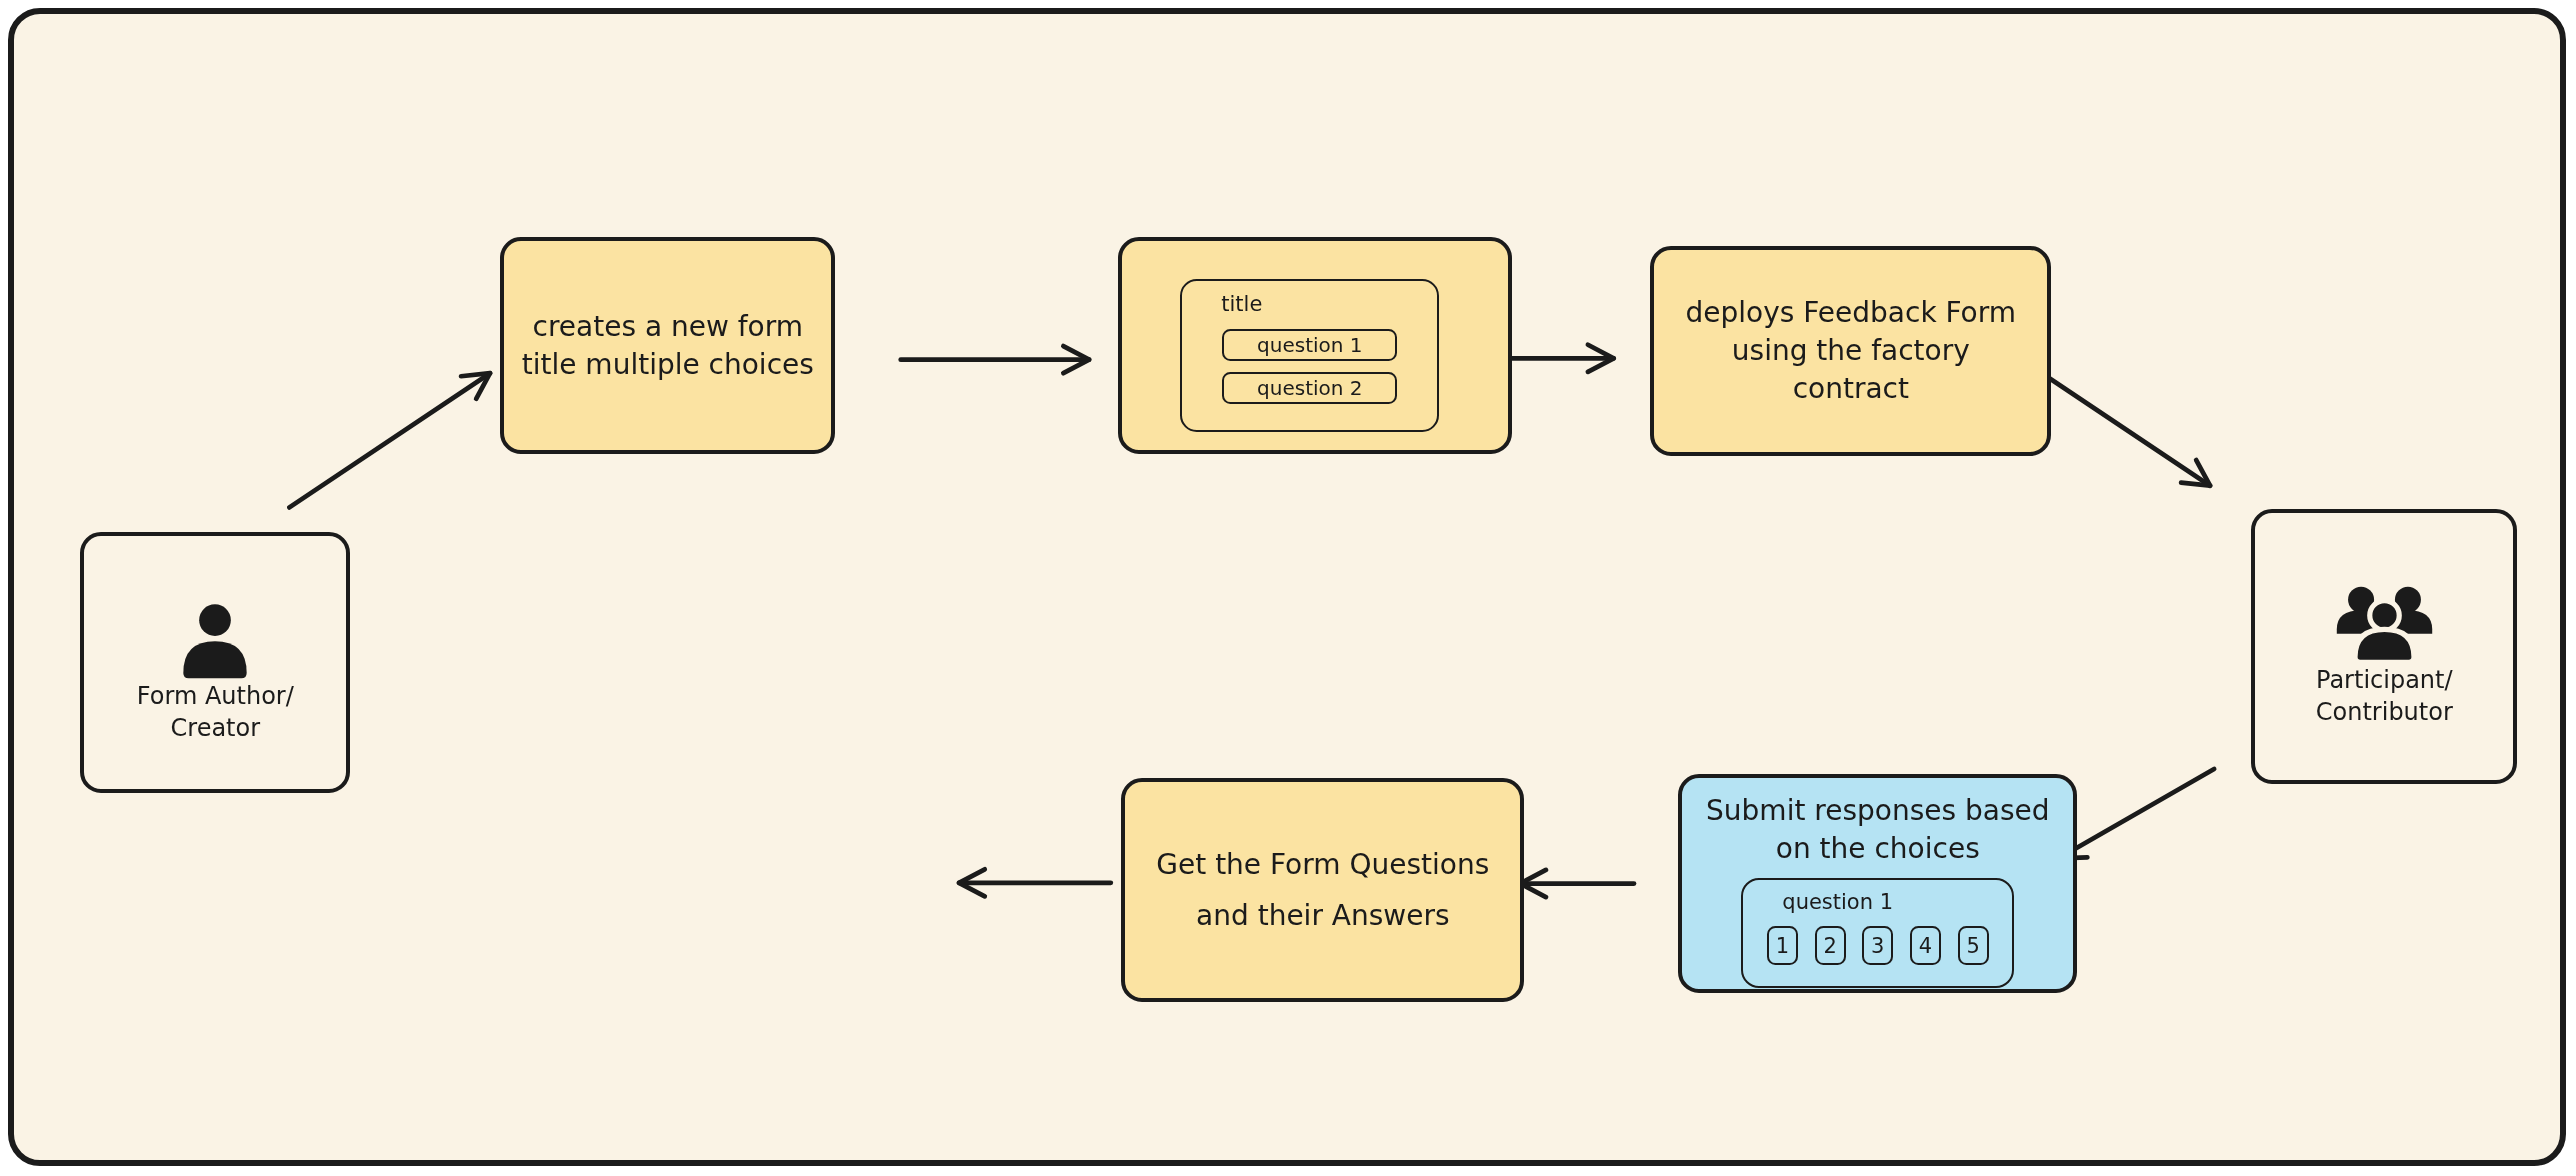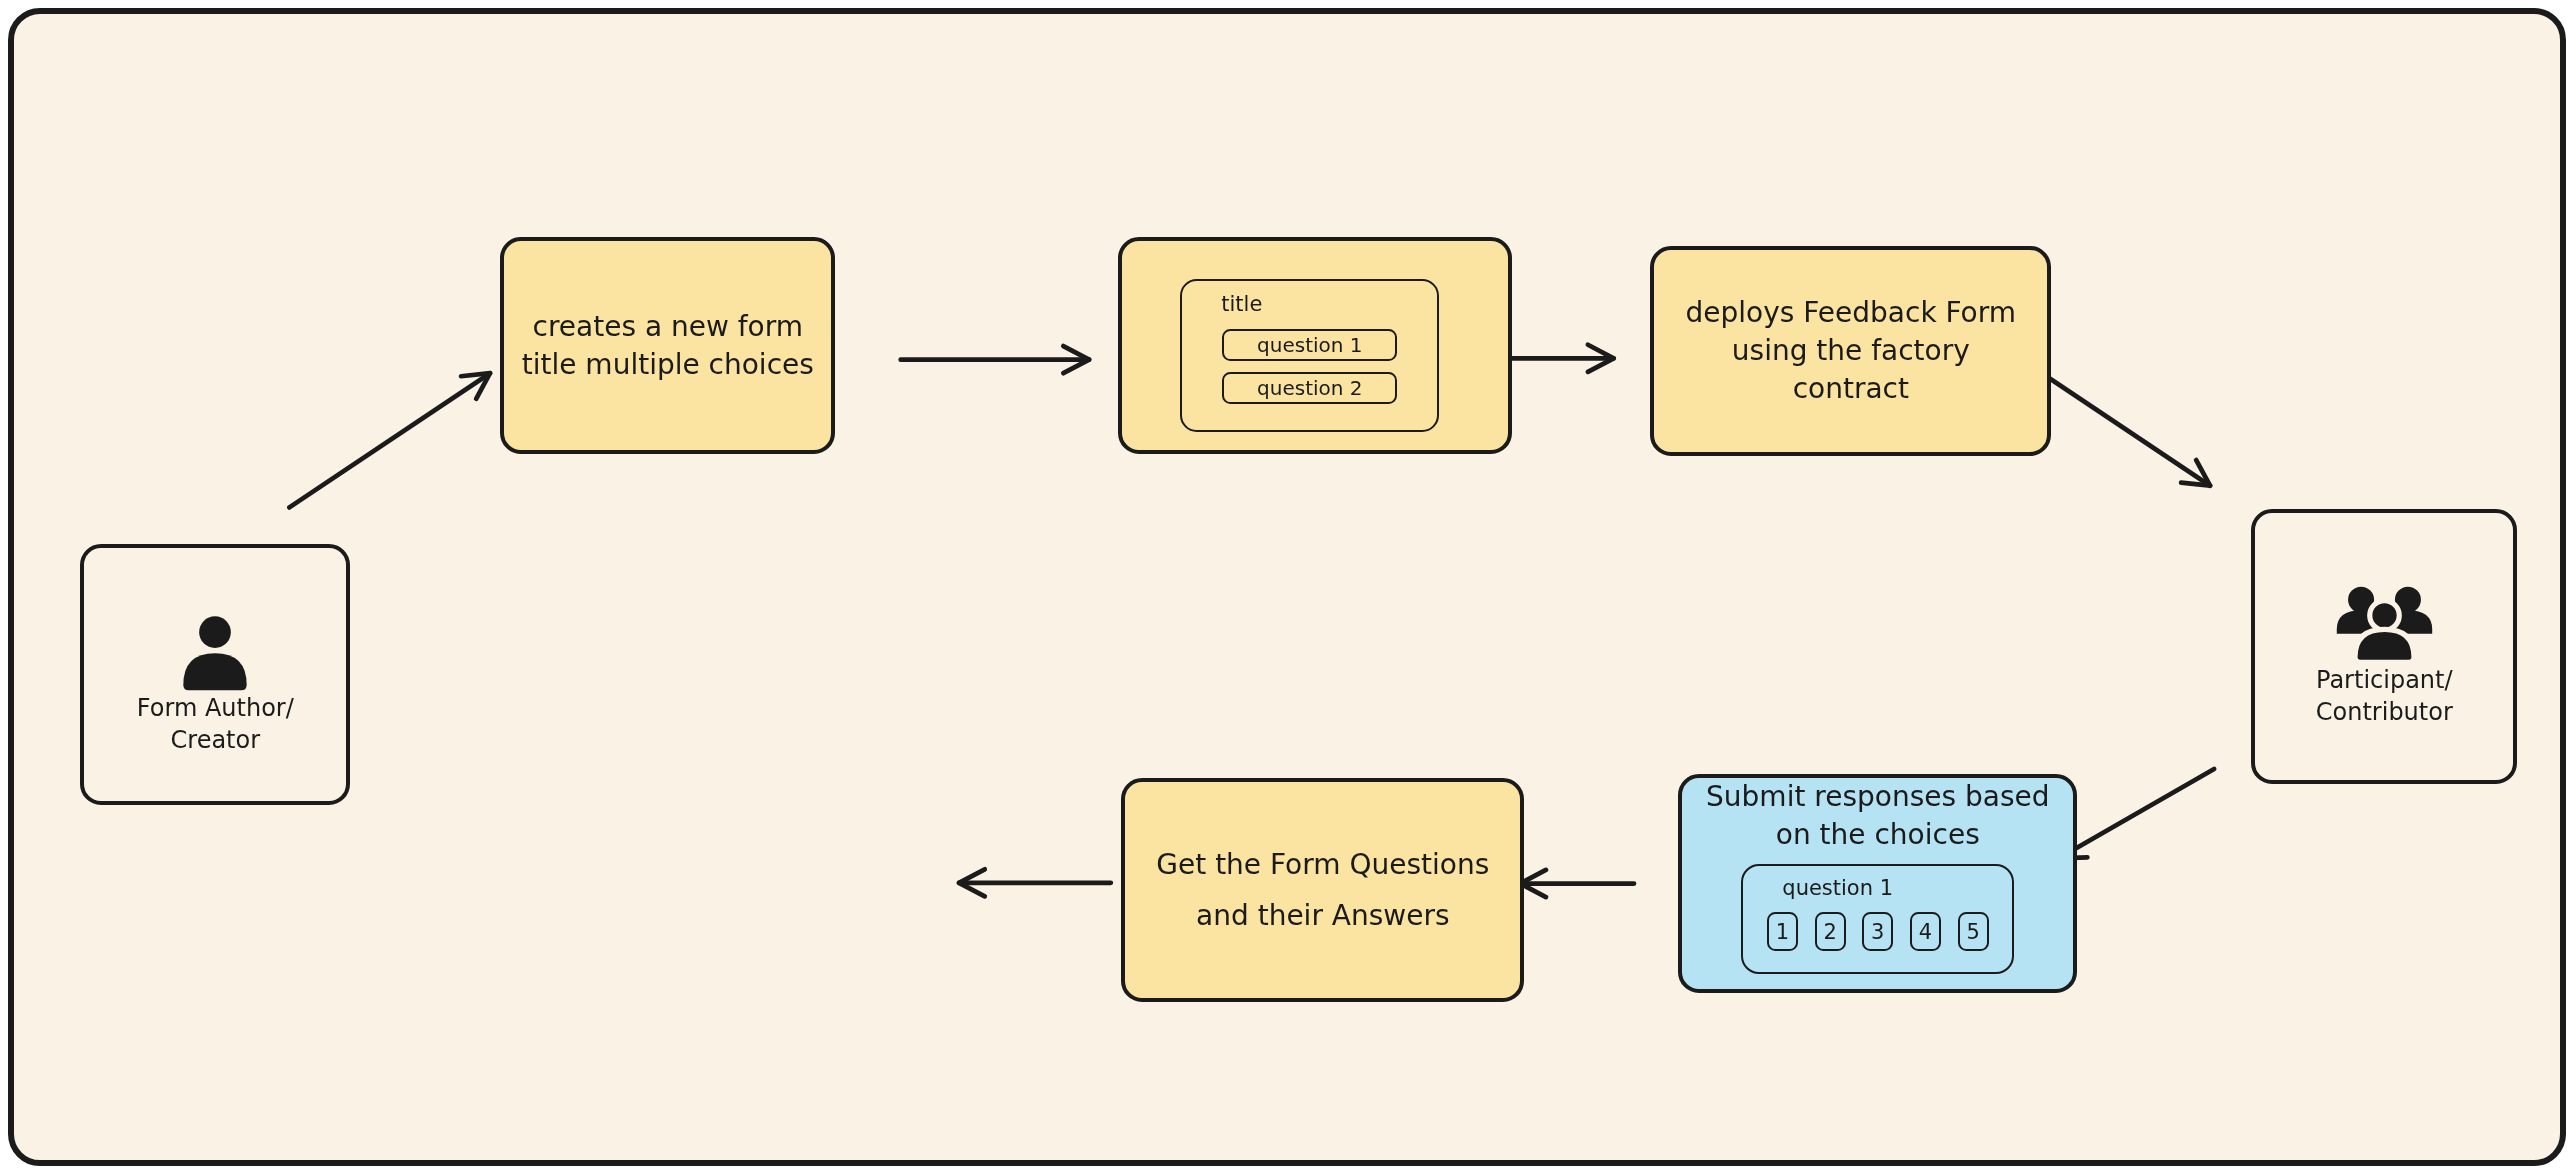--- a/index.html
+++ b/index.html
@@ -94,21 +94,21 @@
       </defs>
       <line x1="380" y1="728" x2="676" y2="530" marker-end="url(#arrowhead)"></line>
       <line x1="1282" y1="510" x2="1560" y2="510" marker-end="url(#arrowhead)"></line>
       <line x1="2160" y1="508" x2="2334" y2="508" marker-end="url(#arrowhead)"></line>
       <line x1="2936" y1="510" x2="3214" y2="696" marker-end="url(#arrowhead)"></line>
       <line x1="3220" y1="1114" x2="2990" y2="1246" marker-end="url(#arrowhead)"></line>
       <line x1="2364" y1="1283" x2="2196" y2="1283" marker-end="url(#arrowhead)"></line>
       <line x1="1592" y1="1282" x2="1368" y2="1282" marker-end="url(#arrowhead)"></line>
     </svg>
 
-    <div class="card plain centered" style="left:66px;top:518px;width:270px;height:261px;padding-top:18px;margin-top:12px;">
+    <div class="card plain centered" style="left:66px;top:518px;width:270px;height:261px;padding-top:18px;">
       <svg class="icon" width="88" height="81" viewBox="0 0 100 92">
         <circle cx="50" cy="24" r="18"></circle>
         <path d="M14 84 Q14 48 50 48 Q86 48 86 84 Q86 90 80 90 L20 90 Q14 90 14 84 Z"></path>
       </svg>
       <div class="label">Form Author/</div>
       <div class="label">Creator</div>
     </div>
 
     <div class="card yellow centered" style="left:486px;top:223px;width:335px;height:217px;">
       <div class="bigline">creates a new form</div>
@@ -135,21 +135,21 @@
         <path d="M10 58 Q10 36 38 36 Q66 36 66 58 L66 63 L10 63 Z"></path>
         <circle cx="92" cy="24" r="15"></circle>
         <path d="M64 58 Q64 36 92 36 Q120 36 120 58 L120 63 L64 63 Z"></path>
         <circle cx="65" cy="42" r="17" stroke="#faf3e5" stroke-width="6"></circle>
         <path d="M31 90 Q31 58 65 58 Q99 58 99 90 Q99 96 93 96 L37 96 Q31 96 31 90 Z" stroke="#faf3e5" stroke-width="6"></path>
       </svg>
       <div class="label">Participant/</div>
       <div class="label">Contributor</div>
     </div>
 
-    <div class="card blue" style="left:1664px;top:760px;width:399px;height:219px;">
+    <div class="card blue" style="left:1664px;top:760px;width:399px;height:219px;padding-top:14px;">
       <div class="bigline">Submit responses based</div>
       <div class="bigline">on the choices</div>
       <div class="inner-box submit-frame">
         <div class="inner-title">question 1</div>
         <div class="choice-row">
           <div class="choice">1</div>
           <div class="choice">2</div>
           <div class="choice">3</div>
           <div class="choice">4</div>
           <div class="choice">5</div>

